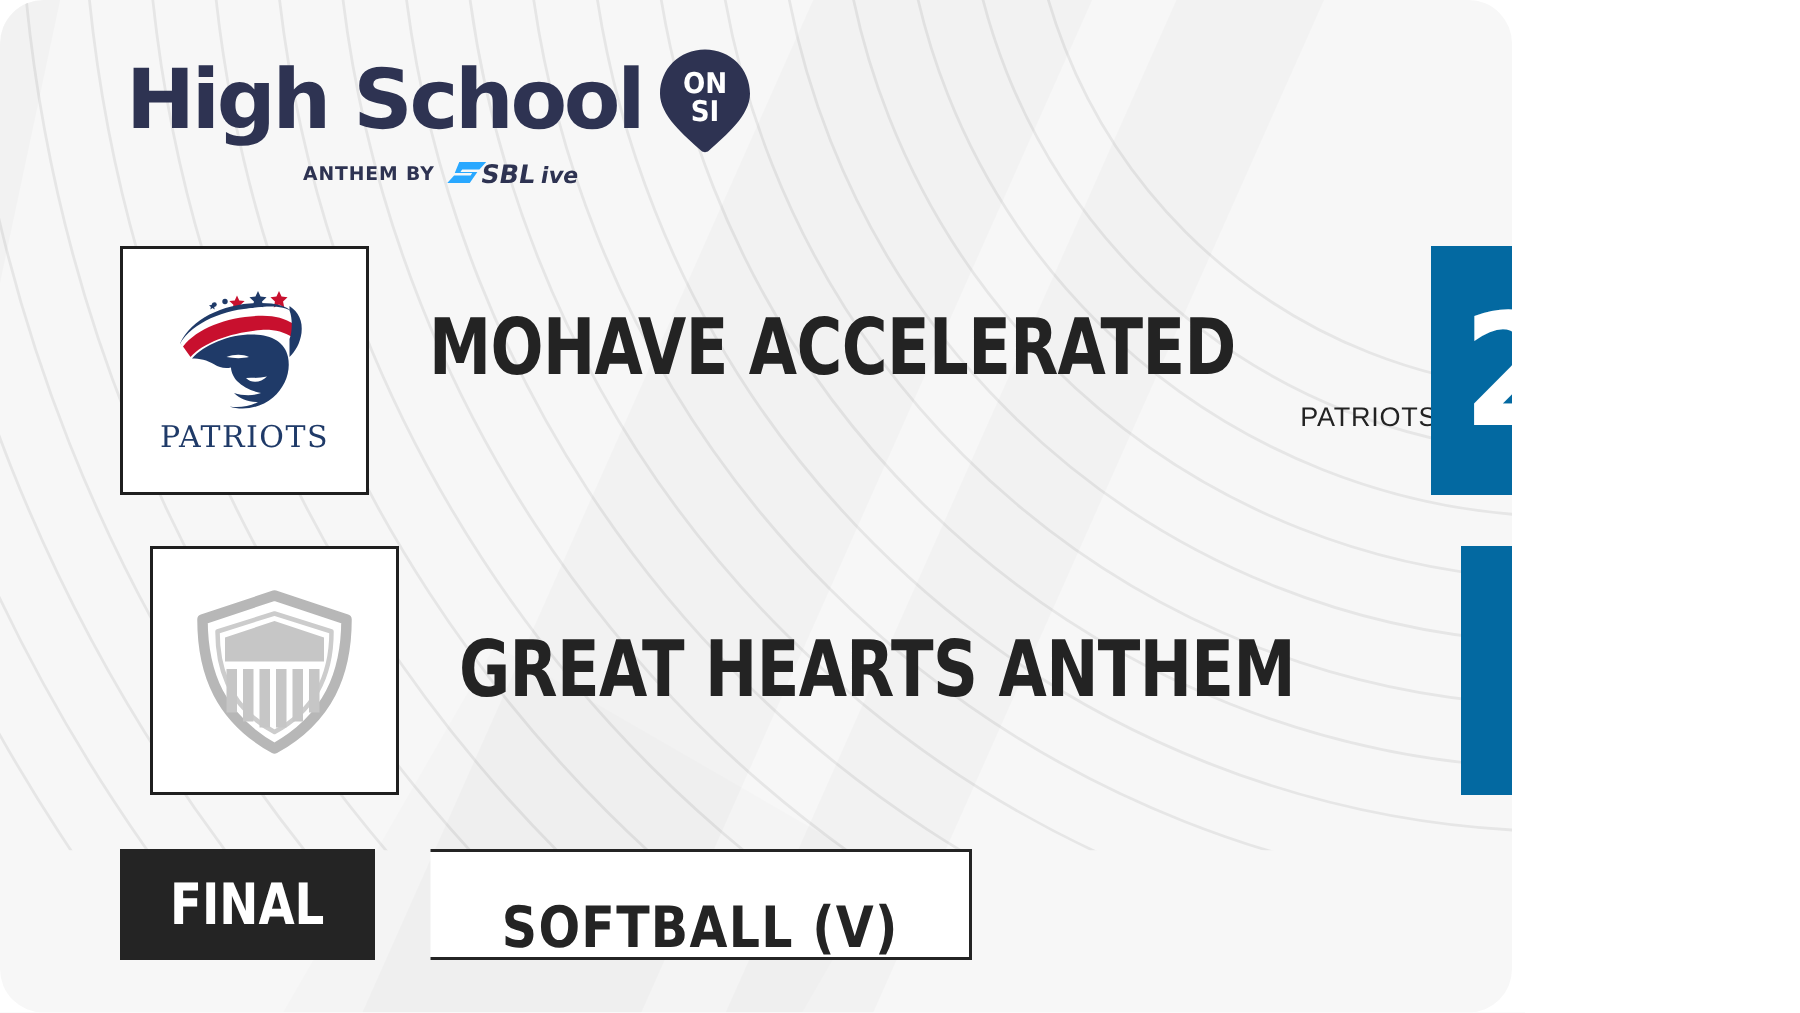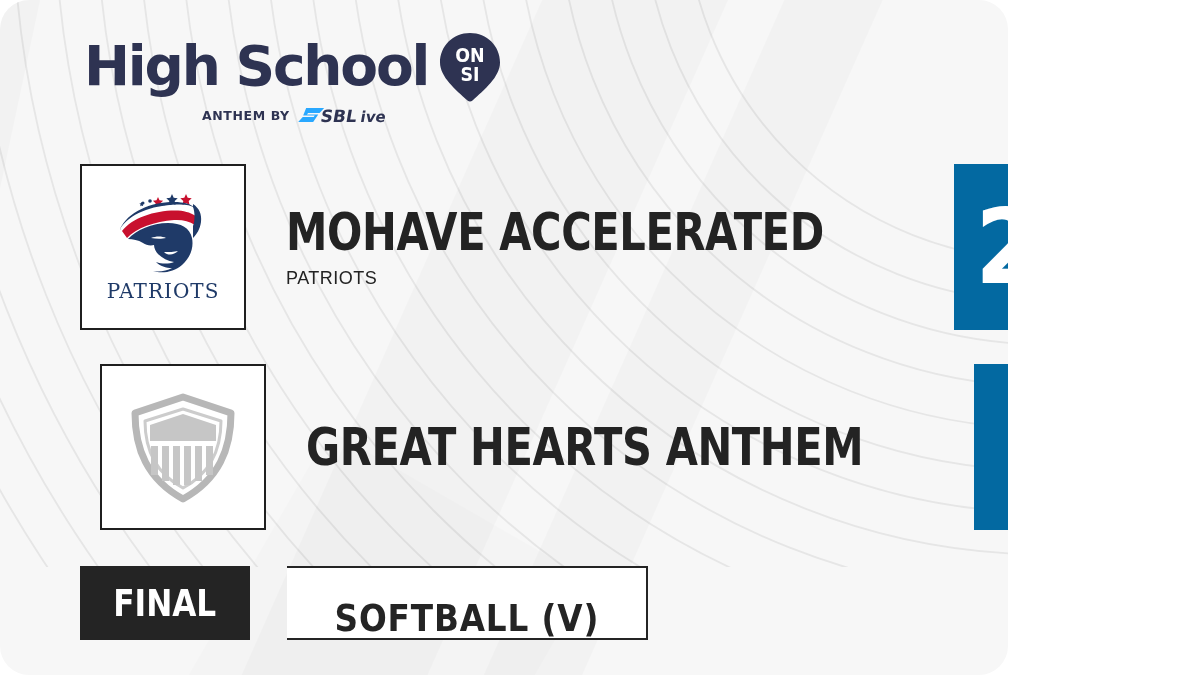--- a/index.html
+++ b/index.html
@@ -77,21 +77,21 @@
     width:166px; height:166px;
     background:#ffffff;
     border:2px solid #1f1f1f;
     display:flex; align-items:center; justify-content:center;
   }
   .logo-tile svg { display:block; }
 
   .team-text {
     position:absolute; left:206px; top:0;
     height:166px;
-    display:flex; flex-direction:column; justify-content:center;
+    display:flex; flex-direction:column; justify-content:center;text-align:right;
   }
   .team-name {
     font-family:"DejaVu Sans", sans-serif;
     font-weight:bold;
     font-size:52px;
     line-height:54px;
     letter-spacing:-0.5px;
     color:#232323;
     transform:scaleX(0.80);
     transform-origin:left center;

